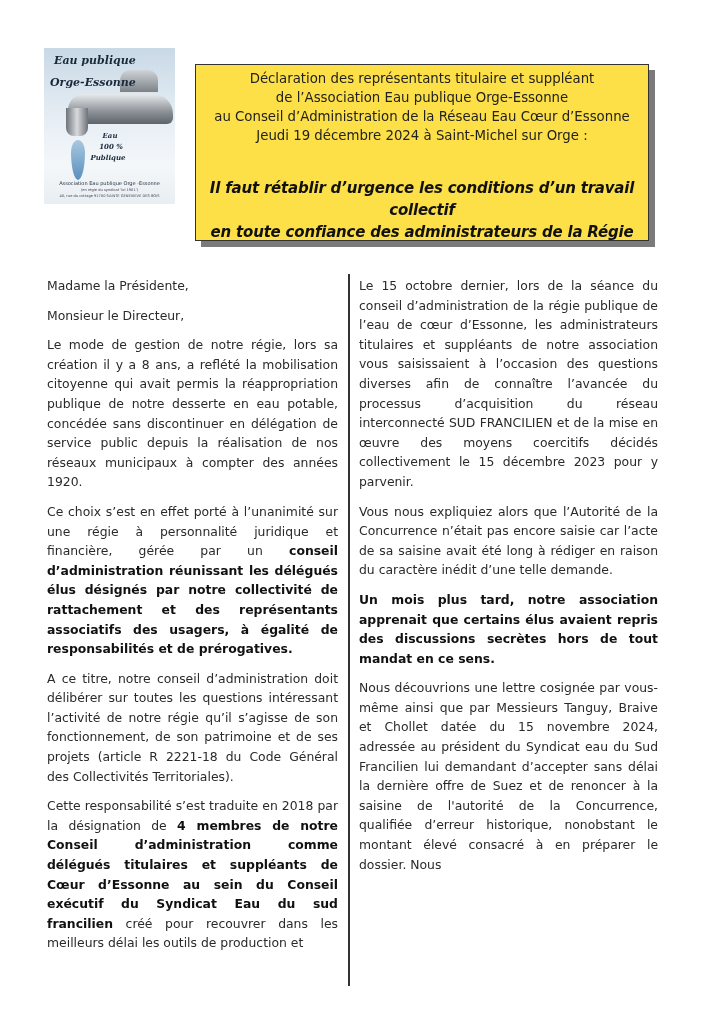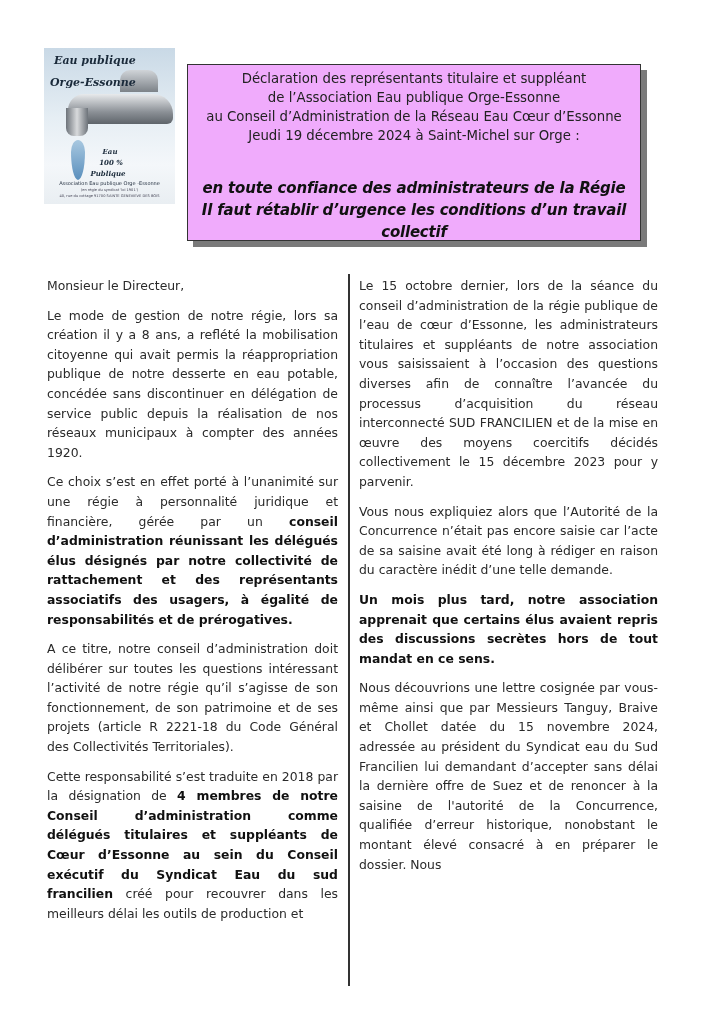--- a/index.html
+++ b/index.html
@@ -15,30 +15,30 @@
   .logo .faucet-body { position: absolute; left: 24px; top: 46px; width: 105px; height: 30px;
           border-radius: 16px 20px 6px 6px; background: linear-gradient(180deg,#e8eaec,#8b9096 60%,#5e646a); }
   .logo .faucet-neck { position: absolute; left: 22px; top: 60px; width: 22px; height: 28px;
           border-radius: 0 0 8px 8px; background: linear-gradient(90deg,#6d737a,#d8dadc,#6d737a); }
   .logo .faucet-top { position: absolute; left: 76px; top: 22px; width: 38px; height: 22px;
           border-radius: 10px 10px 0 0; background: linear-gradient(180deg,#d0d4d8,#7c8288); }
   .logo .drop { position: absolute; left: 27px; top: 92px; width: 14px; height: 40px;
           border-radius: 50% 50% 50% 50% / 30% 30% 70% 70%;
           background: linear-gradient(180deg,#a8c8e0,#5a8fbd); }
   .logo .t3 { position: absolute; font-family: "DejaVu Serif", serif; font-style: italic; font-weight: bold;
-          font-size: 7px; color: #1a2a3a; text-align: center; width: 40px; margin-top: 16px; }
+          font-size: 7px; color: #1a2a3a; text-align: center; width: 40px; }
   .logo .t3.a { left: 46px; top: 83px; }
   .logo .t3.b { left: 47px; top: 94px; }
   .logo .t3.c { left: 44px; top: 105px; }
   .logo .foot1 { position: absolute; left: 2px; top: 132px; width: 127px; font-size: 5px; color: #243040; text-align: center; }
   .logo .foot2 { position: absolute; left: 2px; top: 140px; width: 127px; font-size: 3.6px; color: #445; text-align: center; }
   .logo .foot3 { position: absolute; left: 2px; top: 146px; width: 127px; font-size: 3.6px; color: #445; text-align: center; }
 
-  .header-box { position: absolute; left: 187px; top: 64px; width: 452px; height: 175px;
-          border: 1.5px solid #333; background: #f0abfc; box-shadow: 6px 6px 0 #7a7a7a; }
+  .header-box { position: absolute; left: 195px; top: 64px; width: 452px; height: 175px;
+          border: 1.5px solid #333; background: #fde047; box-shadow: 6px 6px 0 #7a7a7a; }
   .header-lines { position: absolute; left: 0; right: 0; top: 4px; text-align: center;
           font-family: "DejaVu Sans", sans-serif; font-size: 13.3px; line-height: 19px; color: #222; }
   .header-headline { position: absolute; left: 0; right: 0; top: 112px; text-align: center;
           font-family: "DejaVu Sans", sans-serif; font-weight: bold; font-style: italic;
           font-size: 15px; line-height: 22px; color: #111; letter-spacing: -0.2px; }
 
   .col { position: absolute; top: 276px; font-size: 12.4px; line-height: 19.6px; color: #2a2a2a;
          text-align: justify; }
   .col.left { left: 47px; width: 291px; }
   .col.right { left: 359px; width: 299px; }
@@ -65,26 +65,27 @@
 </div>
 
 <div class="header-box">
   <div class="header-lines">
     <div>Déclaration des représentants titulaire et suppléant</div>
     <div>de l’Association Eau publique Orge-Essonne</div>
     <div>au Conseil d’Administration de la Réseau Eau Cœur d’Essonne</div>
     <div>Jeudi 19 décembre 2024 à Saint-Michel sur Orge :</div>
   </div>
   <div class="header-headline">
+    <div>Il faut rétablir d’urgence les conditions d’un travail collectif</div>
     <div>en toute confiance des administrateurs de la Régie</div>
-    <div>Il faut rétablir d’urgence les conditions d’un travail collectif</div>
   </div>
 </div>
 
 <div class="col left">
+  <p>Madame la Présidente,</p>
   <p>Monsieur le Directeur,</p>
   <p>Le mode de gestion de notre régie, lors sa création il y a 8 ans, a reflété la mobilisation citoyenne qui avait permis la réappropriation publique de notre desserte en eau potable, concédée sans discontinuer en délégation de service public depuis la réalisation de nos réseaux municipaux à compter des années 1920.</p>
   <p><span>Ce choix s’est en effet porté à l’unanimité sur une régie à personnalité juridique et financière, gérée par un </span><b>conseil d’administration réunissant les délégués élus désignés par notre collectivité de rattachement et des représentants associatifs des usagers, à égalité de responsabilités et de prérogatives.</b></p>
   <p>A ce titre, notre conseil d’administration doit délibérer sur toutes les questions intéressant l’activité de notre régie qu’il s’agisse de son fonctionnement, de son patrimoine et de ses projets (article R 2221-18 du Code Général des Collectivités Territoriales).</p>
   <p><span>Cette responsabilité s’est traduite en 2018 par la désignation de </span><b>4 membres de notre Conseil d’administration comme délégués titulaires et suppléants de Cœur d’Essonne au sein du Conseil exécutif du Syndicat Eau du sud francilien</b><span> créé pour recouvrer dans les meilleurs délai les outils de production et</span></p>
 </div>
 
 <div class="divider"></div>
 
 <div class="col right">

